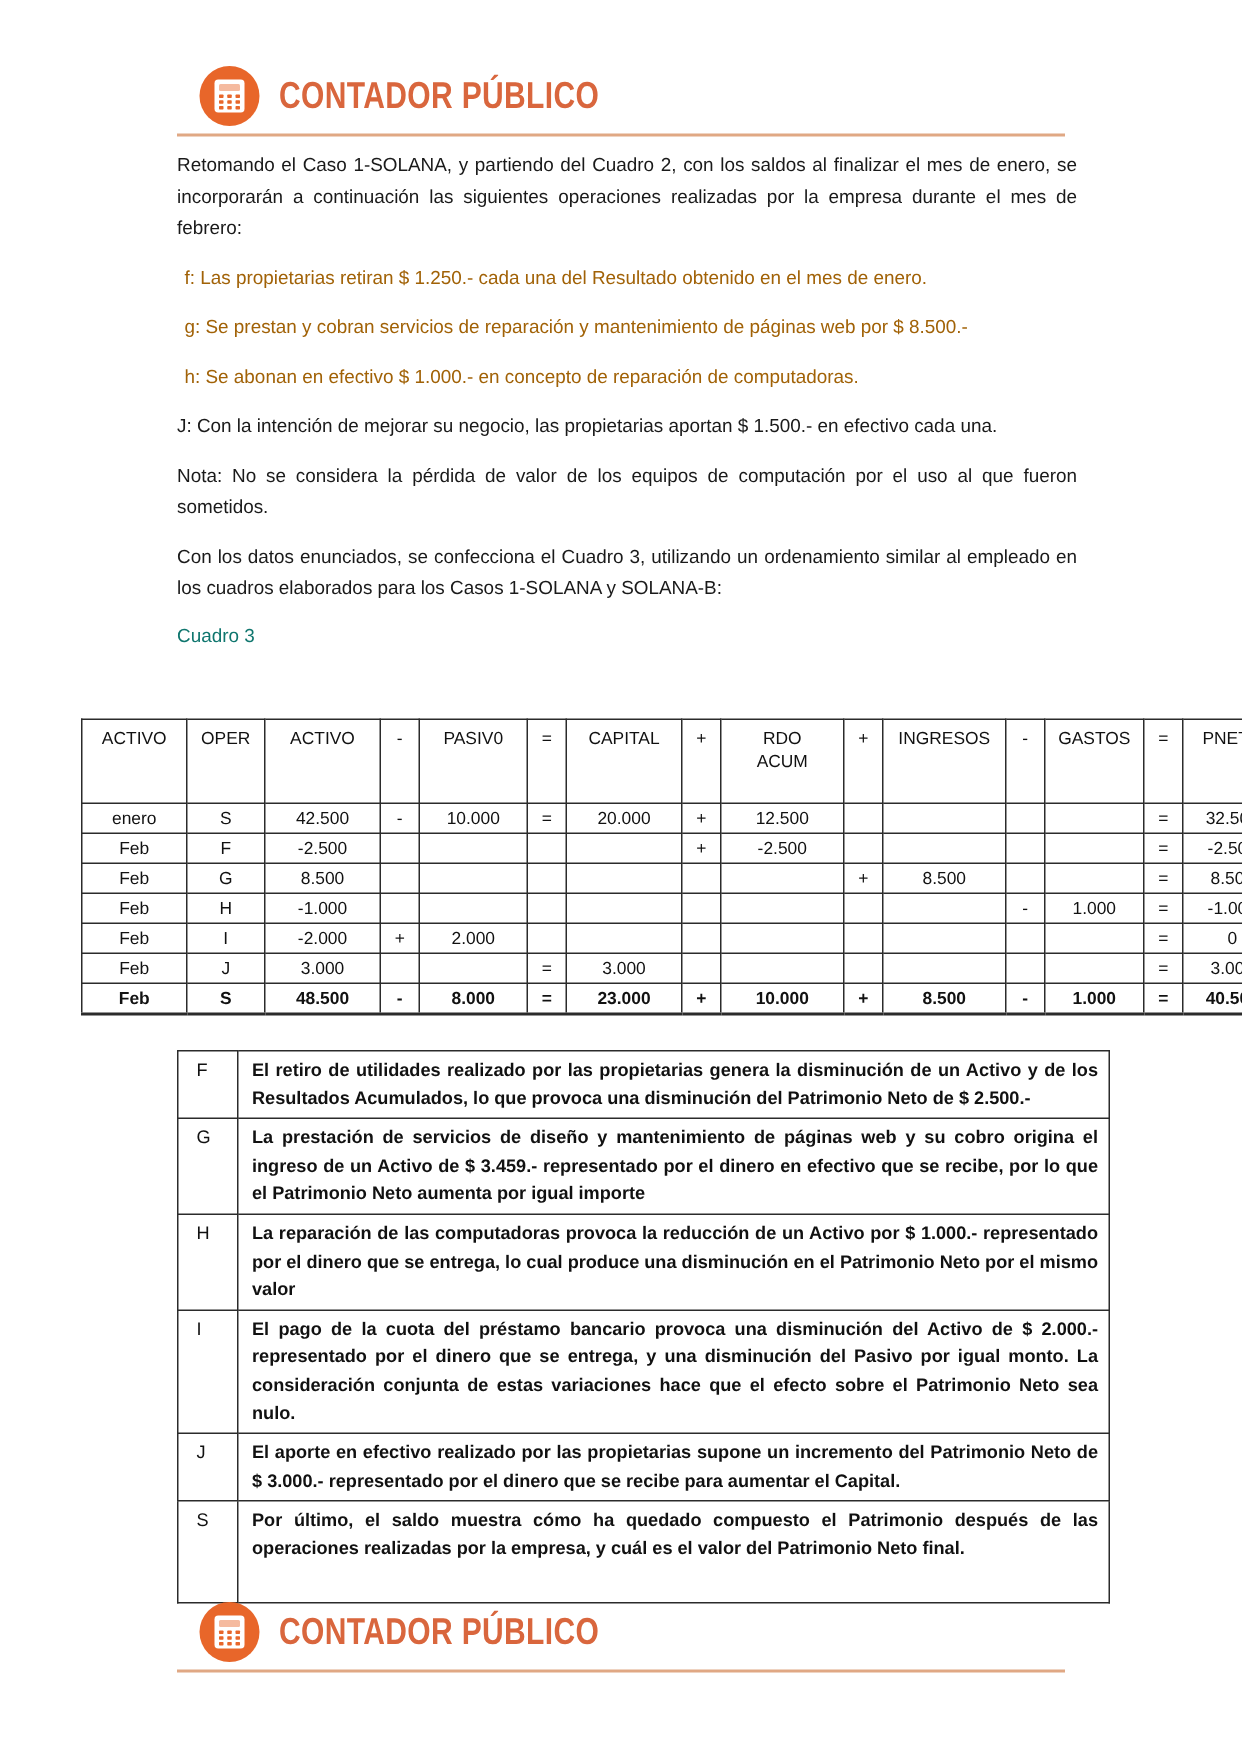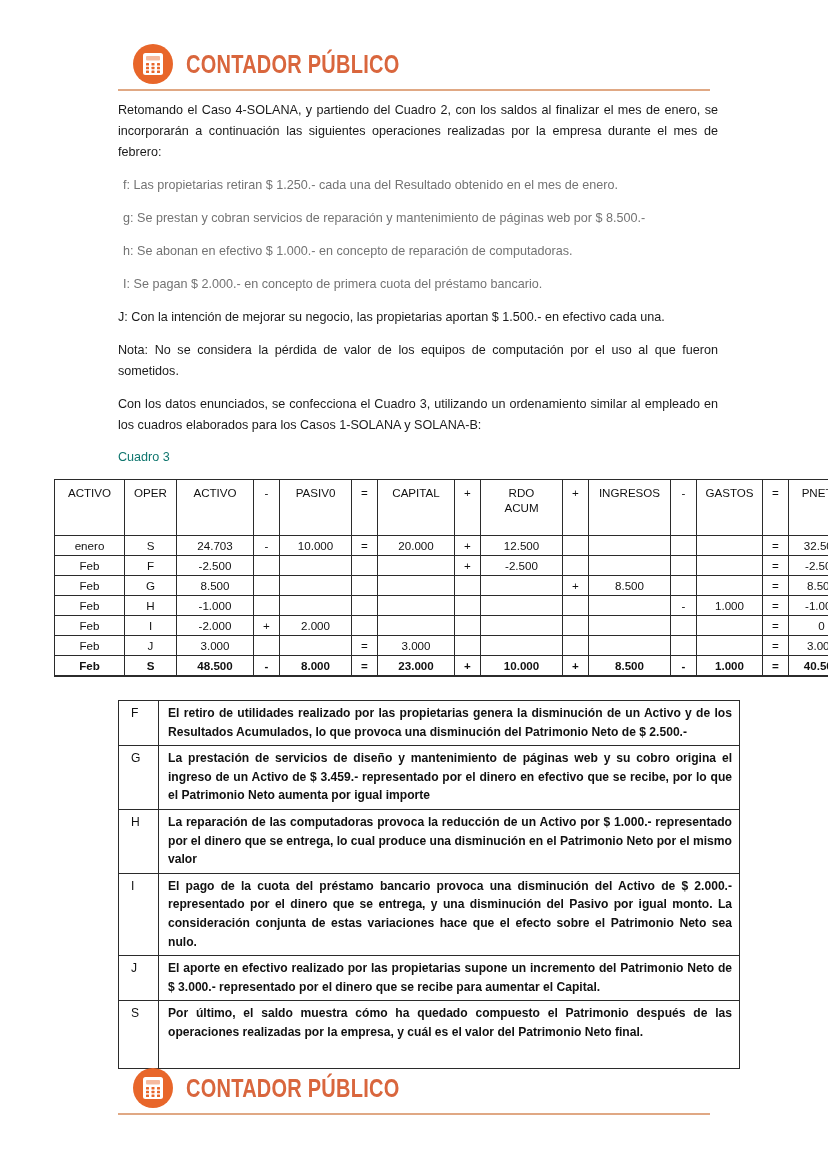--- a/index.html
+++ b/index.html
@@ -78,21 +78,21 @@
     text-align: justify;
     text-justify: inter-word;
     color: #1a1a1a;
   }
   p.item {
     margin: 0 0 12px 0;
     padding-left: 5px;
     font-size: 12.6px;
     line-height: 21px;
     text-align: justify;
-    color: #737373;
+    color: #a16207;
   }
   p.cuadro-label {
     margin: 6px 0 9px 0;
     font-size: 12.6px;
     line-height: 18px;
     color: #0f766e;
   }
 
   
   .ledger-wrap {
@@ -193,25 +193,24 @@
             <rect x="15" y="18.6" width="3" height="2.4" rx="0.5"></rect>
           </g>
         </svg>
       </span>
       <span class="brand-title">CONTADOR PÚBLICO</span>
     </div>
     <div class="brand-rule"></div>
   </div>
 
   <div class="content">
-    <p class="para">Retomando el Caso 4-SOLANA, y partiendo del Cuadro 2, con los saldos al finalizar el mes de enero, se incorporarán a continuación las siguientes operaciones realizadas por la empresa durante el mes de febrero:</p>
+    <p class="para">Retomando el Caso 1-SOLANA, y partiendo del Cuadro 2, con los saldos al finalizar el mes de enero, se incorporarán a continuación las siguientes operaciones realizadas por la empresa durante el mes de febrero:</p>
     <p class="item">f: Las propietarias retiran $ 1.250.- cada una del Resultado obtenido en el mes de enero.</p>
     <p class="item">g: Se prestan y cobran servicios de reparación y mantenimiento de páginas web por $ 8.500.-</p>
     <p class="item">h: Se abonan en efectivo $ 1.000.- en concepto de reparación de computadoras.</p>
-    <p class="item">I: Se pagan $ 2.000.- en concepto de primera cuota del préstamo bancario.</p>
     <p class="para">J: Con la intención de mejorar su negocio, las propietarias aportan $ 1.500.- en efectivo cada una.</p>
     <p class="para">Nota: No se considera la pérdida de valor de los equipos de computación por el uso al que fueron sometidos.</p>
     <p class="para">Con los datos enunciados, se confecciona el Cuadro 3, utilizando un ordenamiento similar al empleado en los cuadros elaborados para los Casos 1-SOLANA y SOLANA-B:</p>
     <p class="cuadro-label">Cuadro 3</p>
   </div>
 
   <div class="ledger-wrap">
     <table class="ledger">
       <colgroup>
         <col style="width:70px">
@@ -249,21 +248,21 @@
           <th>-</th>
           <th>GASTOS</th>
           <th>=</th>
           <th>PNETO</th>
         </tr>
       </thead>
       <tbody id="ledger-body">
           <tr>
             <td>enero</td>
             <td>S</td>
-            <td>24.703</td>
+            <td>42.500</td>
             <td>-</td>
             <td>10.000</td>
             <td>=</td>
             <td>20.000</td>
             <td>+</td>
             <td>12.500</td>
             <td></td>
             <td></td>
             <td></td>
             <td></td>

